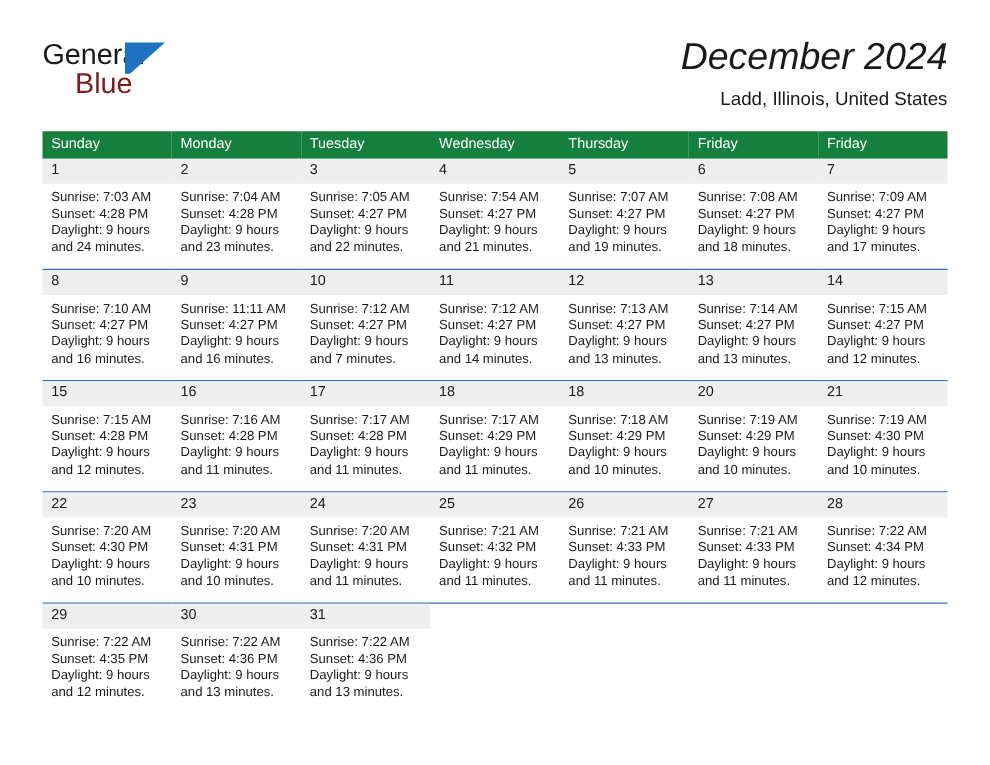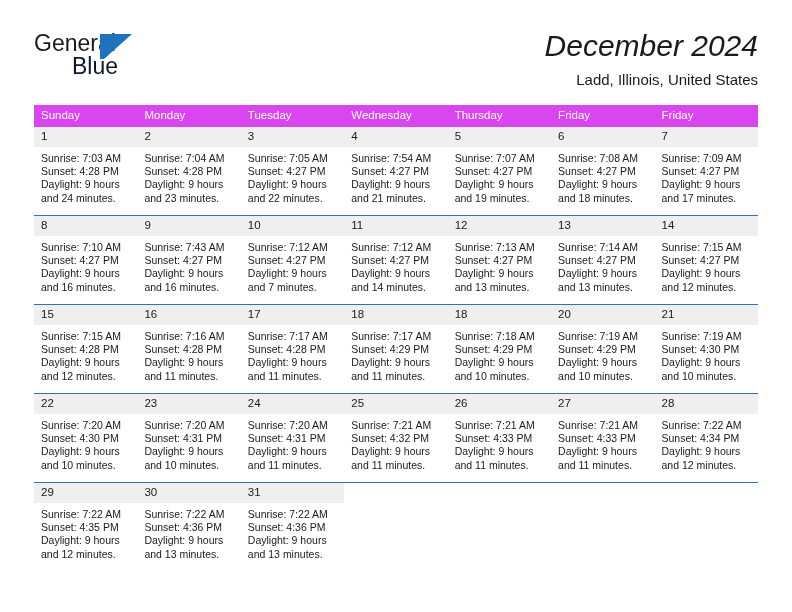--- a/index.html
+++ b/index.html
@@ -47,24 +47,23 @@
     letter-spacing: 0px;
     color: #1a1a1a;
     font-family: "Liberation Sans", sans-serif;
     line-height: 26px;
   }
   .logo-blue {
     position: absolute;
     left: 26px;
     top: 23px;
     font-size: 23px;
-    color: #0f172a;
+    color: #7f1d1d;
     font-family: "Liberation Sans", sans-serif;
     line-height: 26px;
-    margin-left: 12px;
   }
   .logo-mark {
     position: absolute;
     left: 66px;
     top: 4px;
     width: 32px;
     height: 25px;
   }
   .logo-mark .bar {
     position: absolute;
@@ -112,21 +111,21 @@
   .calendar {
     position: absolute;
     left: 34px;
     top: 105px;
     width: 724px;
     border-collapse: collapse;
     table-layout: fixed;
   }
 
   .calendar th {
-    background: #d946ef;
+    background: #15803d;
     color: #ffffff;
     font-size: 11.5px;
     font-weight: normal;
     text-align: left;
     padding: 4px 0 5px 7px;
     height: 11px;
     line-height: 13px;
     border: none;
   }
 
@@ -302,21 +301,21 @@
               <div class="evt">Sunset: 4:27 PM</div>
               <div class="evt">Daylight: 9 hours</div>
               <div class="evt">and 16 minutes.</div>
             </div>
           </div>
         </td>
         <td>
           <div class="cell">
             <div class="daynum">9</div>
             <div class="events">
-              <div class="evt">Sunrise: 7:43 AM</div>
+              <div class="evt">Sunrise: 11:11 AM</div>
               <div class="evt">Sunset: 4:27 PM</div>
               <div class="evt">Daylight: 9 hours</div>
               <div class="evt">and 16 minutes.</div>
             </div>
           </div>
         </td>
         <td>
           <div class="cell">
             <div class="daynum">10</div>
             <div class="events">

